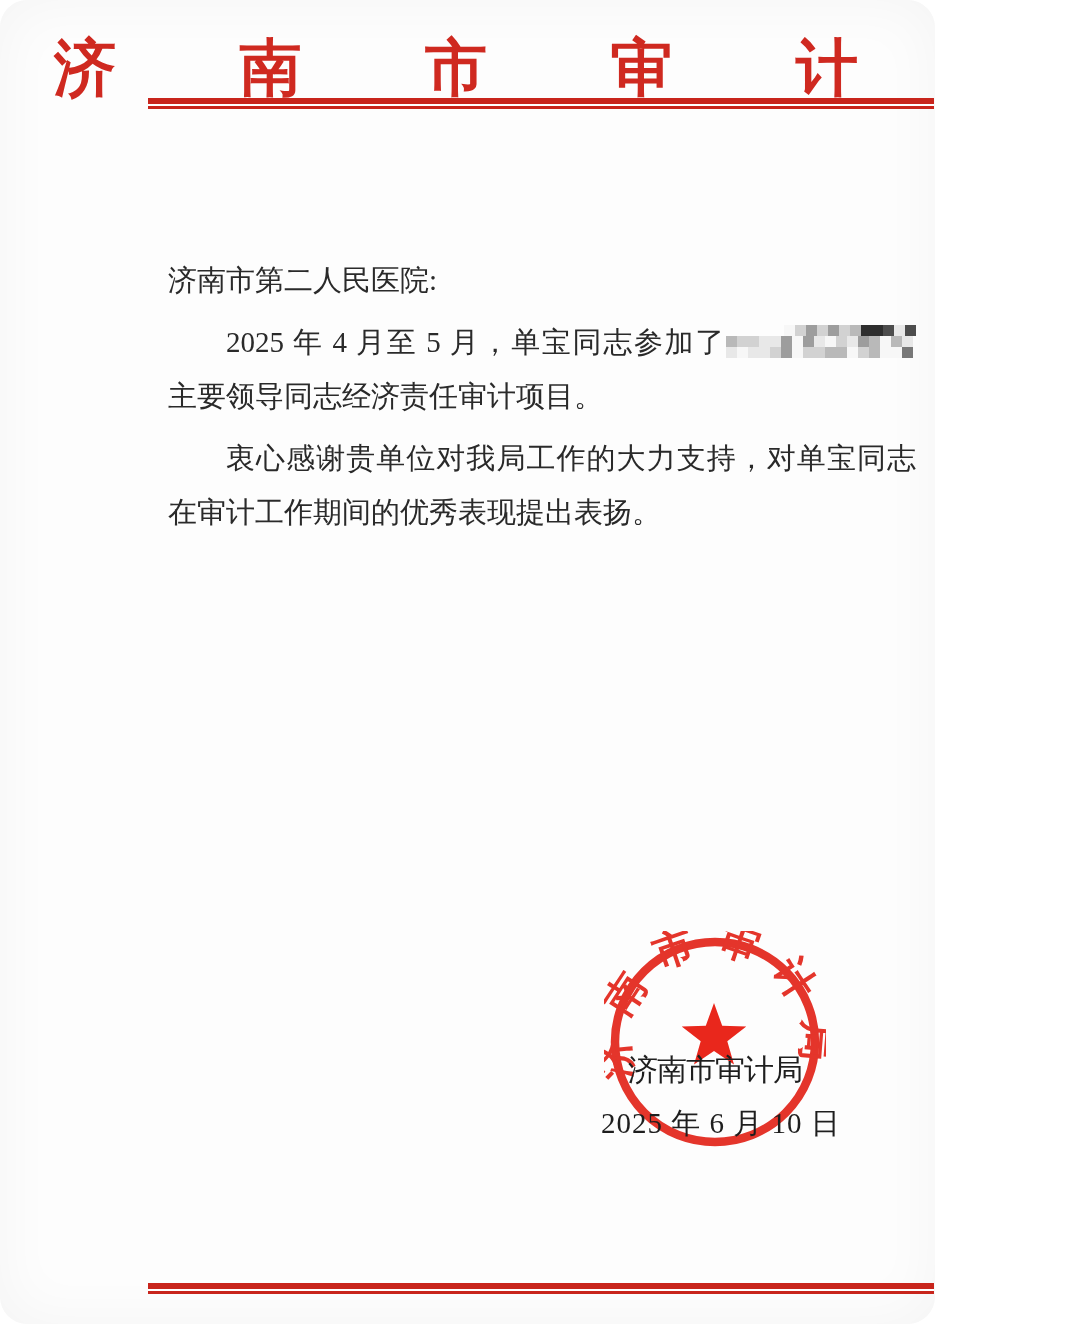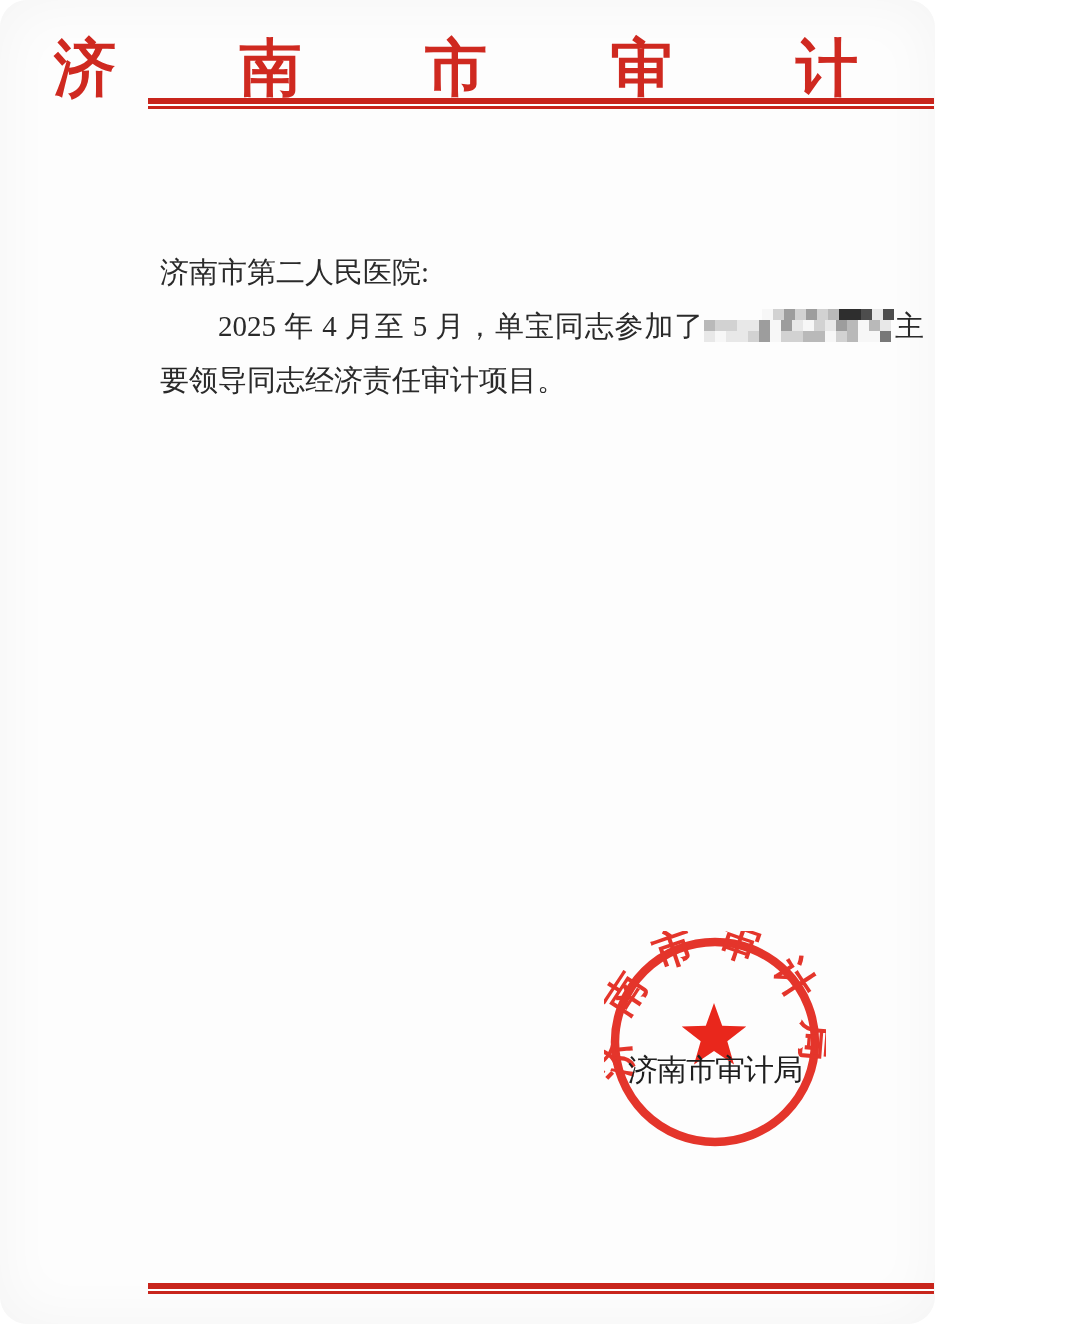--- a/index.html
+++ b/index.html
@@ -38,21 +38,21 @@
     letter-spacing:22px;padding-left:22px;box-sizing:border-box;
     color:#222222;
   }
   
   .body-text{
     position:absolute;top:245px;left:160px;width:764px;
     font-size:29px;line-height:54px;
     color:#2a2a2a;
     text-align:justify;
   }
-  .body-text p{margin:0;text-indent:2em;}
+  .body-text p{margin:8px;text-indent:2em;}
   .body-text p.salutation{text-indent:0;}
   
   .redaction{
     display:inline-block;
     width:190px;height:33px;
     vertical-align:-6px;
     overflow:hidden;
     line-height:0;font-size:0;
   }
   .redaction i{display:inline-block;width:11px;height:11px;}
@@ -75,28 +75,30 @@
 
 <div class="page">
 
   <div class="bureau-name">济 南 市 审 计 局</div>
   <div class="double-rule rule-top"></div>
 
 
   <div class="body-text">
     <p class="salutation">济南市第二人民医院:</p>
     <p><span>2025 年 4 月至 5 月，单宝同志参加了</span><span class="redaction" id="redaction-block"><i style="background: rgb(247, 247, 247);"></i><i style="background: rgb(210, 210, 210);"></i><i style="background: rgb(157, 157, 157);"></i><i style="background: rgb(210, 210, 210);"></i><i style="background: rgb(157, 157, 157);"></i><i style="background: rgb(210, 210, 210);"></i><i style="background: rgb(185, 185, 185);"></i><i style="background: rgb(46, 46, 46);"></i><i style="background: rgb(46, 46, 46);"></i><i style="background: rgb(77, 77, 77);"></i><i style="background: rgb(232, 232, 232);"></i><i style="background: rgb(77, 77, 77);"></i><i style="background: rgb(185, 185, 185);"></i><i style="background: rgb(210, 210, 210);"></i><i style="background: rgb(210, 210, 210);"></i><i style="background: rgb(232, 232, 232);"></i><i style="background: rgb(232, 232, 232);"></i><i style="background: rgb(157, 157, 157);"></i><i style="background: rgb(247, 247, 247);"></i><i style="background: rgb(157, 157, 157);"></i><i style="background: rgb(232, 232, 232);"></i><i style="background: rgb(247, 247, 247);"></i><i style="background: rgb(210, 210, 210);"></i><i style="background: rgb(232, 232, 232);"></i><i style="background: rgb(157, 157, 157);"></i><i style="background: rgb(185, 185, 185);"></i><i style="background: rgb(247, 247, 247);"></i><i style="background: rgb(185, 185, 185);"></i><i style="background: rgb(232, 232, 232);"></i><i style="background: rgb(232, 232, 232);"></i><i style="background: rgb(247, 247, 247);"></i><i style="background: rgb(232, 232, 232);"></i><i style="background: rgb(232, 232, 232);"></i><i style="background: rgb(210, 210, 210);"></i><i style="background: rgb(157, 157, 157);"></i><i style="background: rgb(247, 247, 247);"></i><i style="background: rgb(210, 210, 210);"></i><i style="background: rgb(210, 210, 210);"></i><i style="background: rgb(185, 185, 185);"></i><i style="background: rgb(185, 185, 185);"></i><i style="background: rgb(247, 247, 247);"></i><i style="background: rgb(210, 210, 210);"></i><i style="background: rgb(185, 185, 185);"></i><i style="background: rgb(247, 247, 247);"></i><i style="background: rgb(247, 247, 247);"></i><i style="background: rgb(120, 120, 120);"></i></span><span>主要领导同志经济责任审计项目。</span></p>
+    <p>衷心感谢贵单位对我局工作的大力支持，对单宝同志在审计工作期间的优秀表现提出表扬。</p>
   </div>
 
   <svg class="seal-svg" viewBox="0 0 222 222">
     <circle cx="111" cy="111" r="100" fill="none" stroke="#e2251a" stroke-width="8.5"></circle>
     <polygon fill="#e8150a" points="110,72 118.2,94.7 142.3,95.5 123.3,110.3 130,133.5 110,120 90,133.5 96.7,110.3 77.7,95.5 101.8,94.7"></polygon>
     <path id="seal-arc" fill="none" d="M 31.25 148.2 A 88 88 0 1 1 190.75 148.2"></path>
     <text font-size="40" font-weight="600" fill="#e2251a" letter-spacing="18" style="font-family:'Liberation Serif','DejaVu Serif',serif;">
       <textPath href="#seal-arc" startOffset="50%" text-anchor="middle">济南市审计局</textPath>
     </text>
   </svg>
 
   <div class="signature-name">济南市审计局</div>
+  <div class="signature-date">2025 年 6 月 10 日</div>
 
   <div class="double-rule rule-bottom"></div>
 
 </div>
 
 </body></html>

